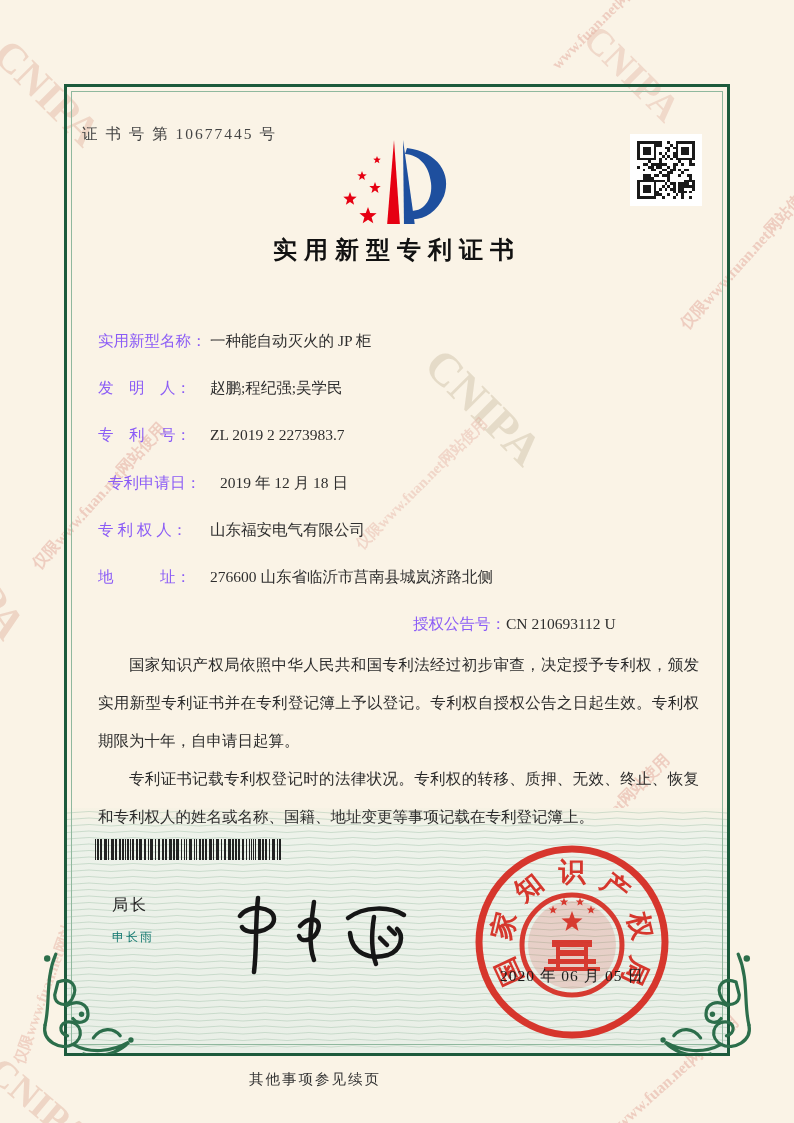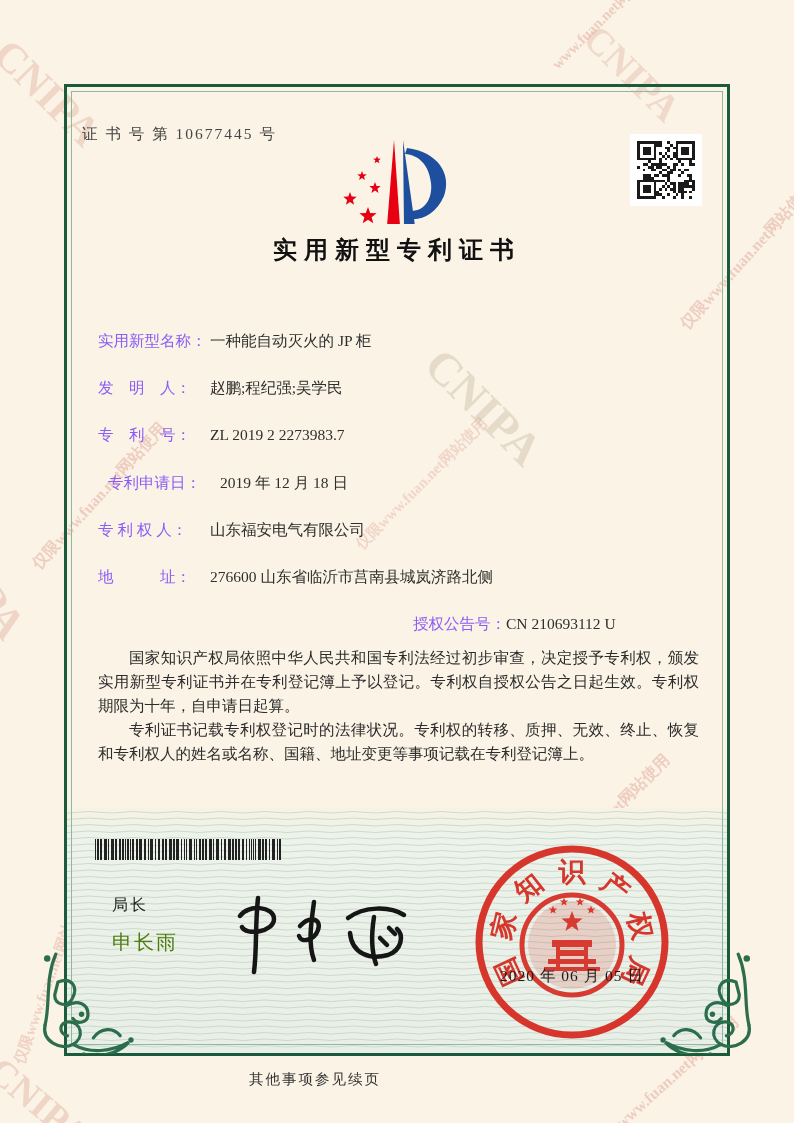--- a/index.html
+++ b/index.html
@@ -15,25 +15,25 @@
   .green-sec{left:67px;top:808px;width:660px;height:245px;
              background:linear-gradient(180deg,#f7f2e4 0px,#edf2ea 26px,#e9efe7 100%);}
   .cert-no{left:82px;top:124px;font-size:15.5px;letter-spacing:2px;color:#454545;}
   .doc-title{left:0;top:234px;width:794px;text-align:center;font-size:24px;font-weight:bold;
              letter-spacing:7px;color:#111;}
   .fields{left:98px;top:331px;width:604px;font-size:15.5px;}
   .frow{position:absolute;left:0;white-space:nowrap;}
   .flabel{display:inline-block;min-width:112px;color:#8b5cf6;}
   .fvalue{color:#2e2e2e;}
   .pubno{position:absolute;left:307px;top:0;white-space:nowrap;}
-  .paras{left:98px;top:646px;width:601px;font-size:15.5px;line-height:24px;color:#2c2c2c;
+  .paras{left:98px;top:646px;width:601px;font-size:15.5px;line-height:38px;color:#2c2c2c;
          text-align:justify;}
   .paras p{margin:0;text-indent:2em;}
   .sig-title{left:112px;top:895px;font-size:16px;color:#222;letter-spacing:2px;}
-  .sig-name{left:112px;top:929px;font-size:20px;color:#4d7c0f;letter-spacing:2px;}
+  .sig-name{left:112px;top:929px;font-size:12px;color:#0f766e;letter-spacing:2px;}
   .seal-date{left:462px;top:966px;width:220px;text-align:center;font-size:15.5px;color:#1b1b1b;
              letter-spacing:1px;z-index:4;}
   .page-info{left:0;top:1023px;width:794px;text-align:center;font-size:13.5px;color:#333;}
   .cont-note{left:0;top:1070px;width:630px;text-align:center;font-size:14.5px;color:#333;letter-spacing:2px;}
   .qr-box{left:630px;top:134px;width:72px;height:72px;background:#ffffff;display:flex;
           align-items:center;justify-content:center;}
   svg{display:block;}
 </style>
 </head>
 <body>

